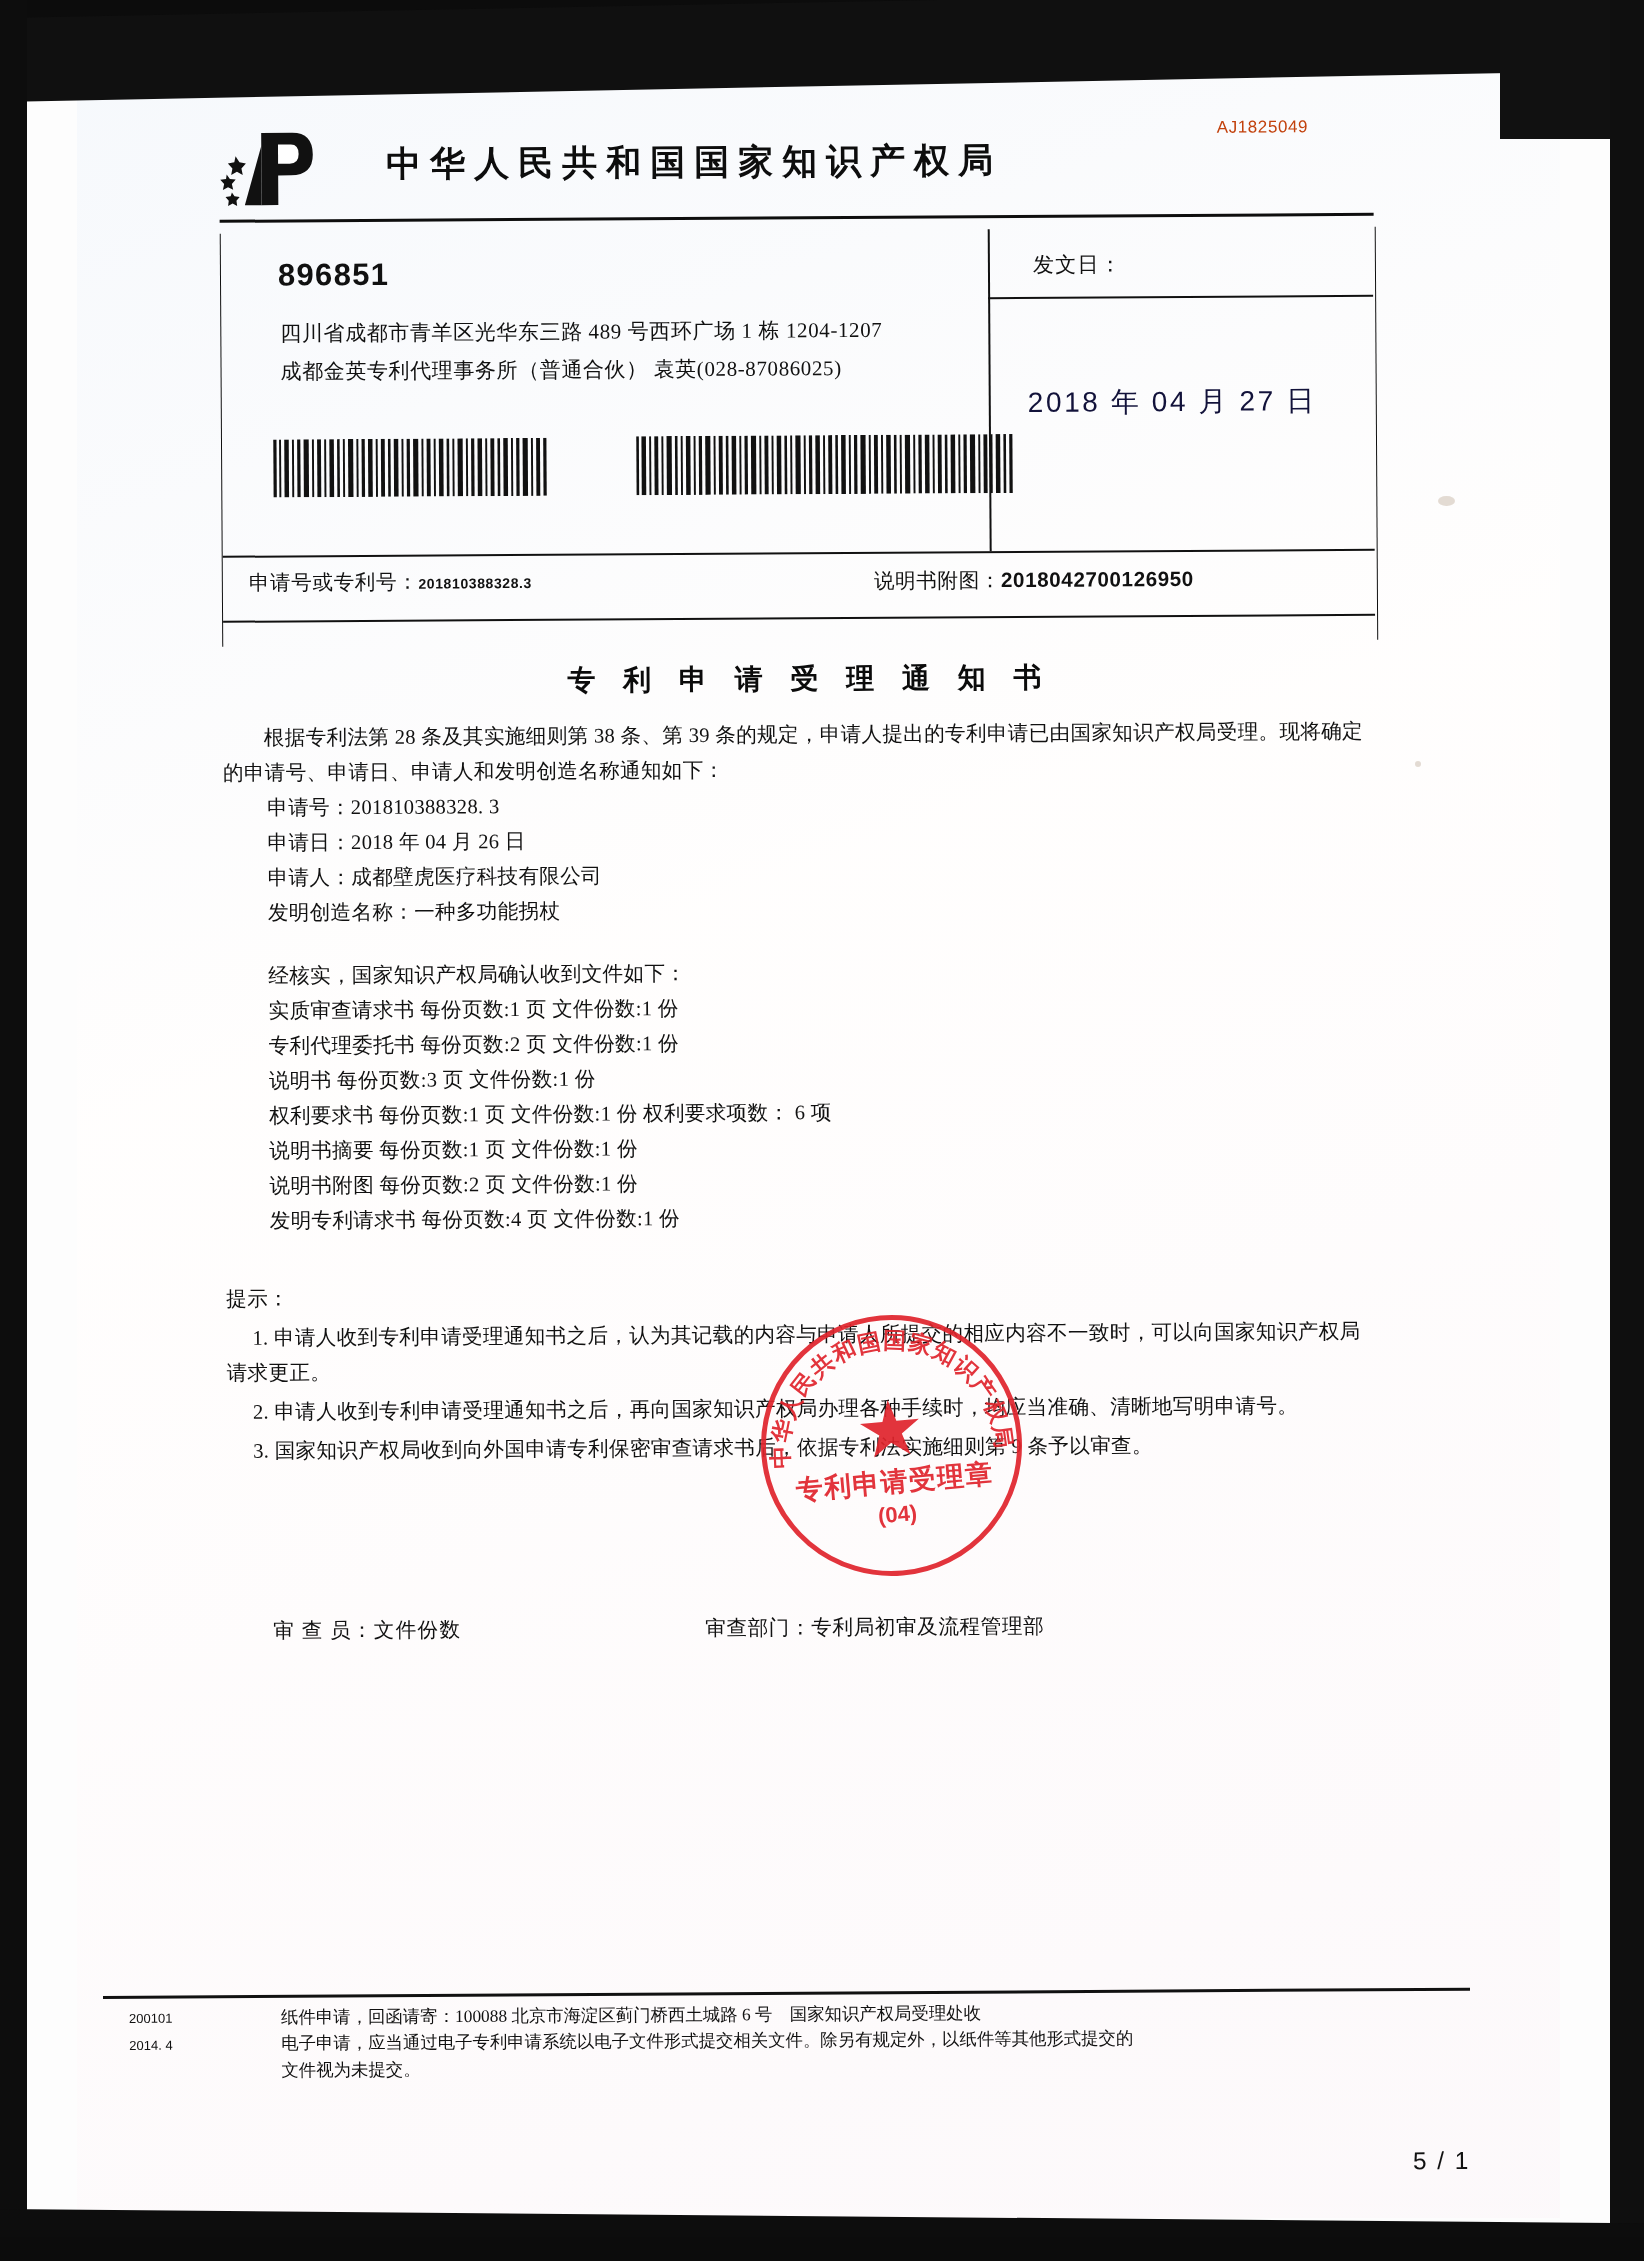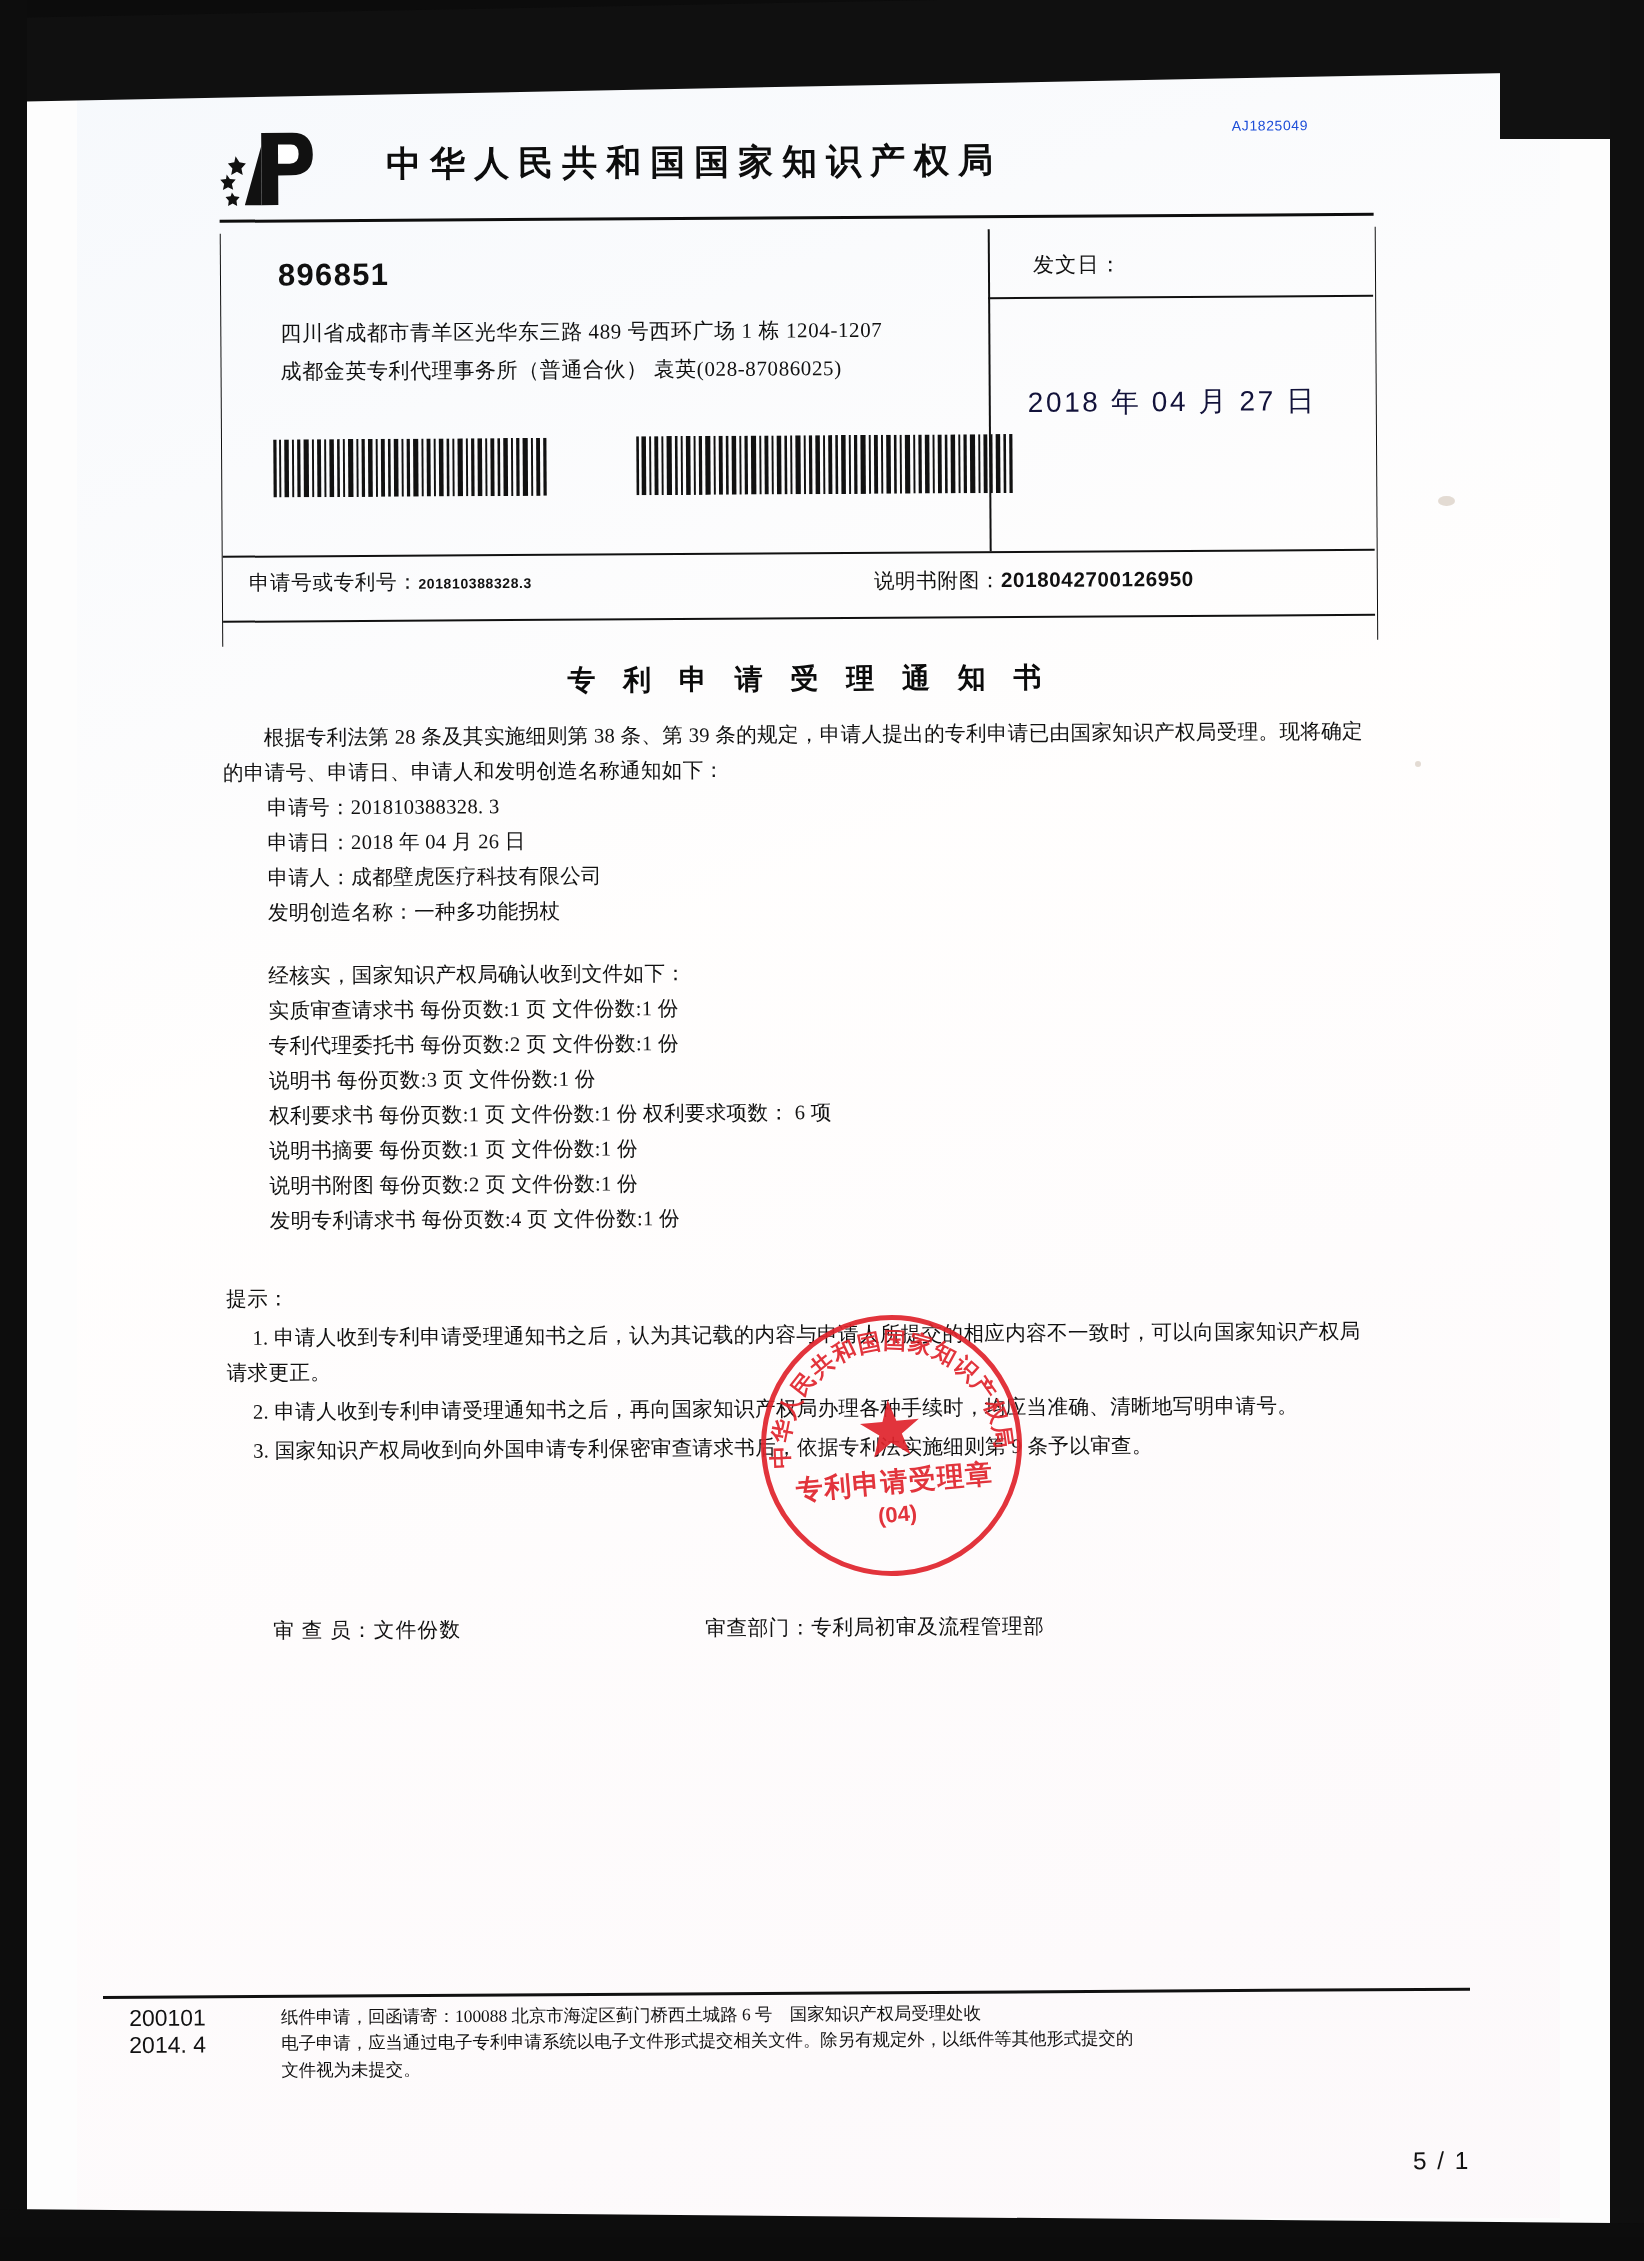--- a/index.html
+++ b/index.html
@@ -94,23 +94,23 @@
     font-family: "DejaVu Sans", sans-serif;
     font-weight: bold;
     font-size: 35px;
     letter-spacing: 9px;
     color: #0d0d0d;
   }
   .doc-code {
     position: absolute;
     right: 110px; top: 7.7px;
     font-family: "Liberation Sans", sans-serif;
-    font-size: 14px;
+    font-size: 17px;
     letter-spacing: 0.6px;
-    color: #1d4ed8;
+    color: #c2410c;
   }
   .hrule {
     position: absolute;
     left: 26px; top: 104px;
     width: 1154px; height: 3.2px;
     background: #0e0e0e;
   }
 
   
   .tbl {
@@ -303,21 +303,21 @@
     left: 129px; top: 2005px;
     width: 1354px;
     transform: rotate(-0.35deg);
     transform-origin:left top;
     font-size: 17.4px;
     line-height: 26.4px;
   }
   .footer .code-col {
     position: absolute; left: 0; top: 0;
     font-family: "Liberation Sans", sans-serif;
-    font-size: 23px;
+    font-size: 13px;
     line-height: 27px;
   }
   .footer .text-col {
     position: absolute; left: 152px; top: 0;
     width: 1186px;
   }
   .pagenum {
     position: absolute;
     right: 174px; top: 2147px;
     font-family: "Liberation Sans", sans-serif;

